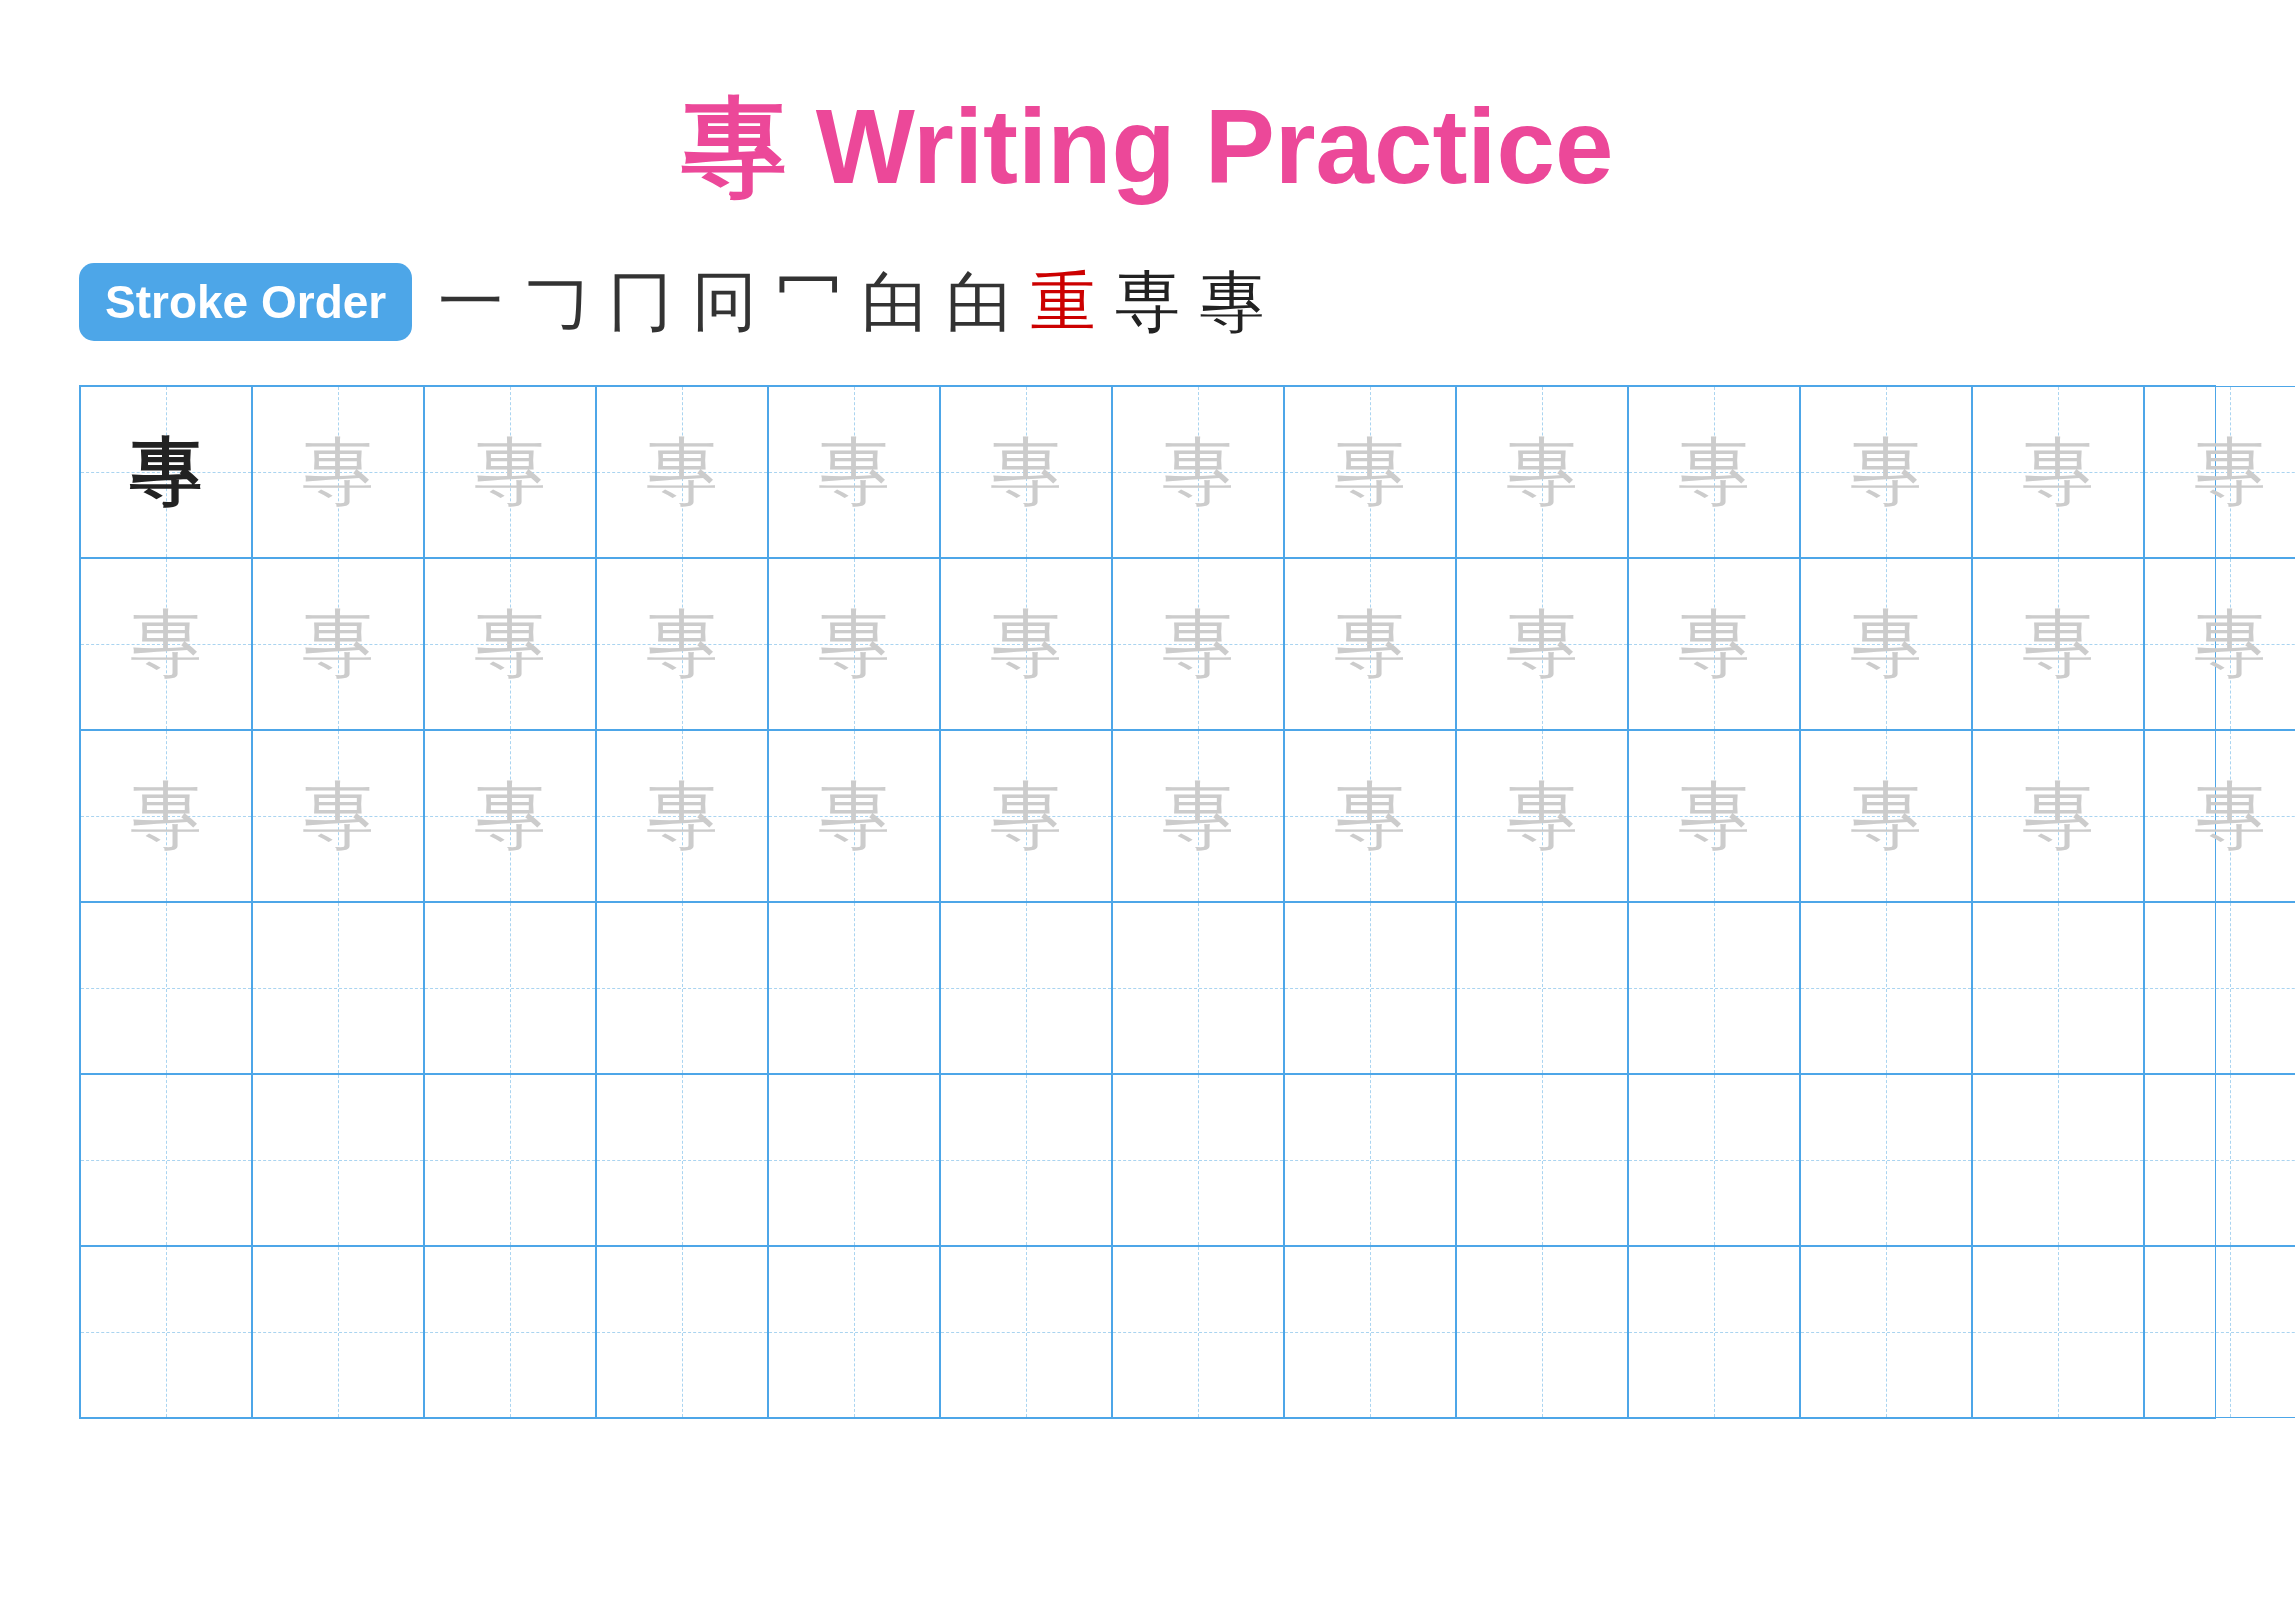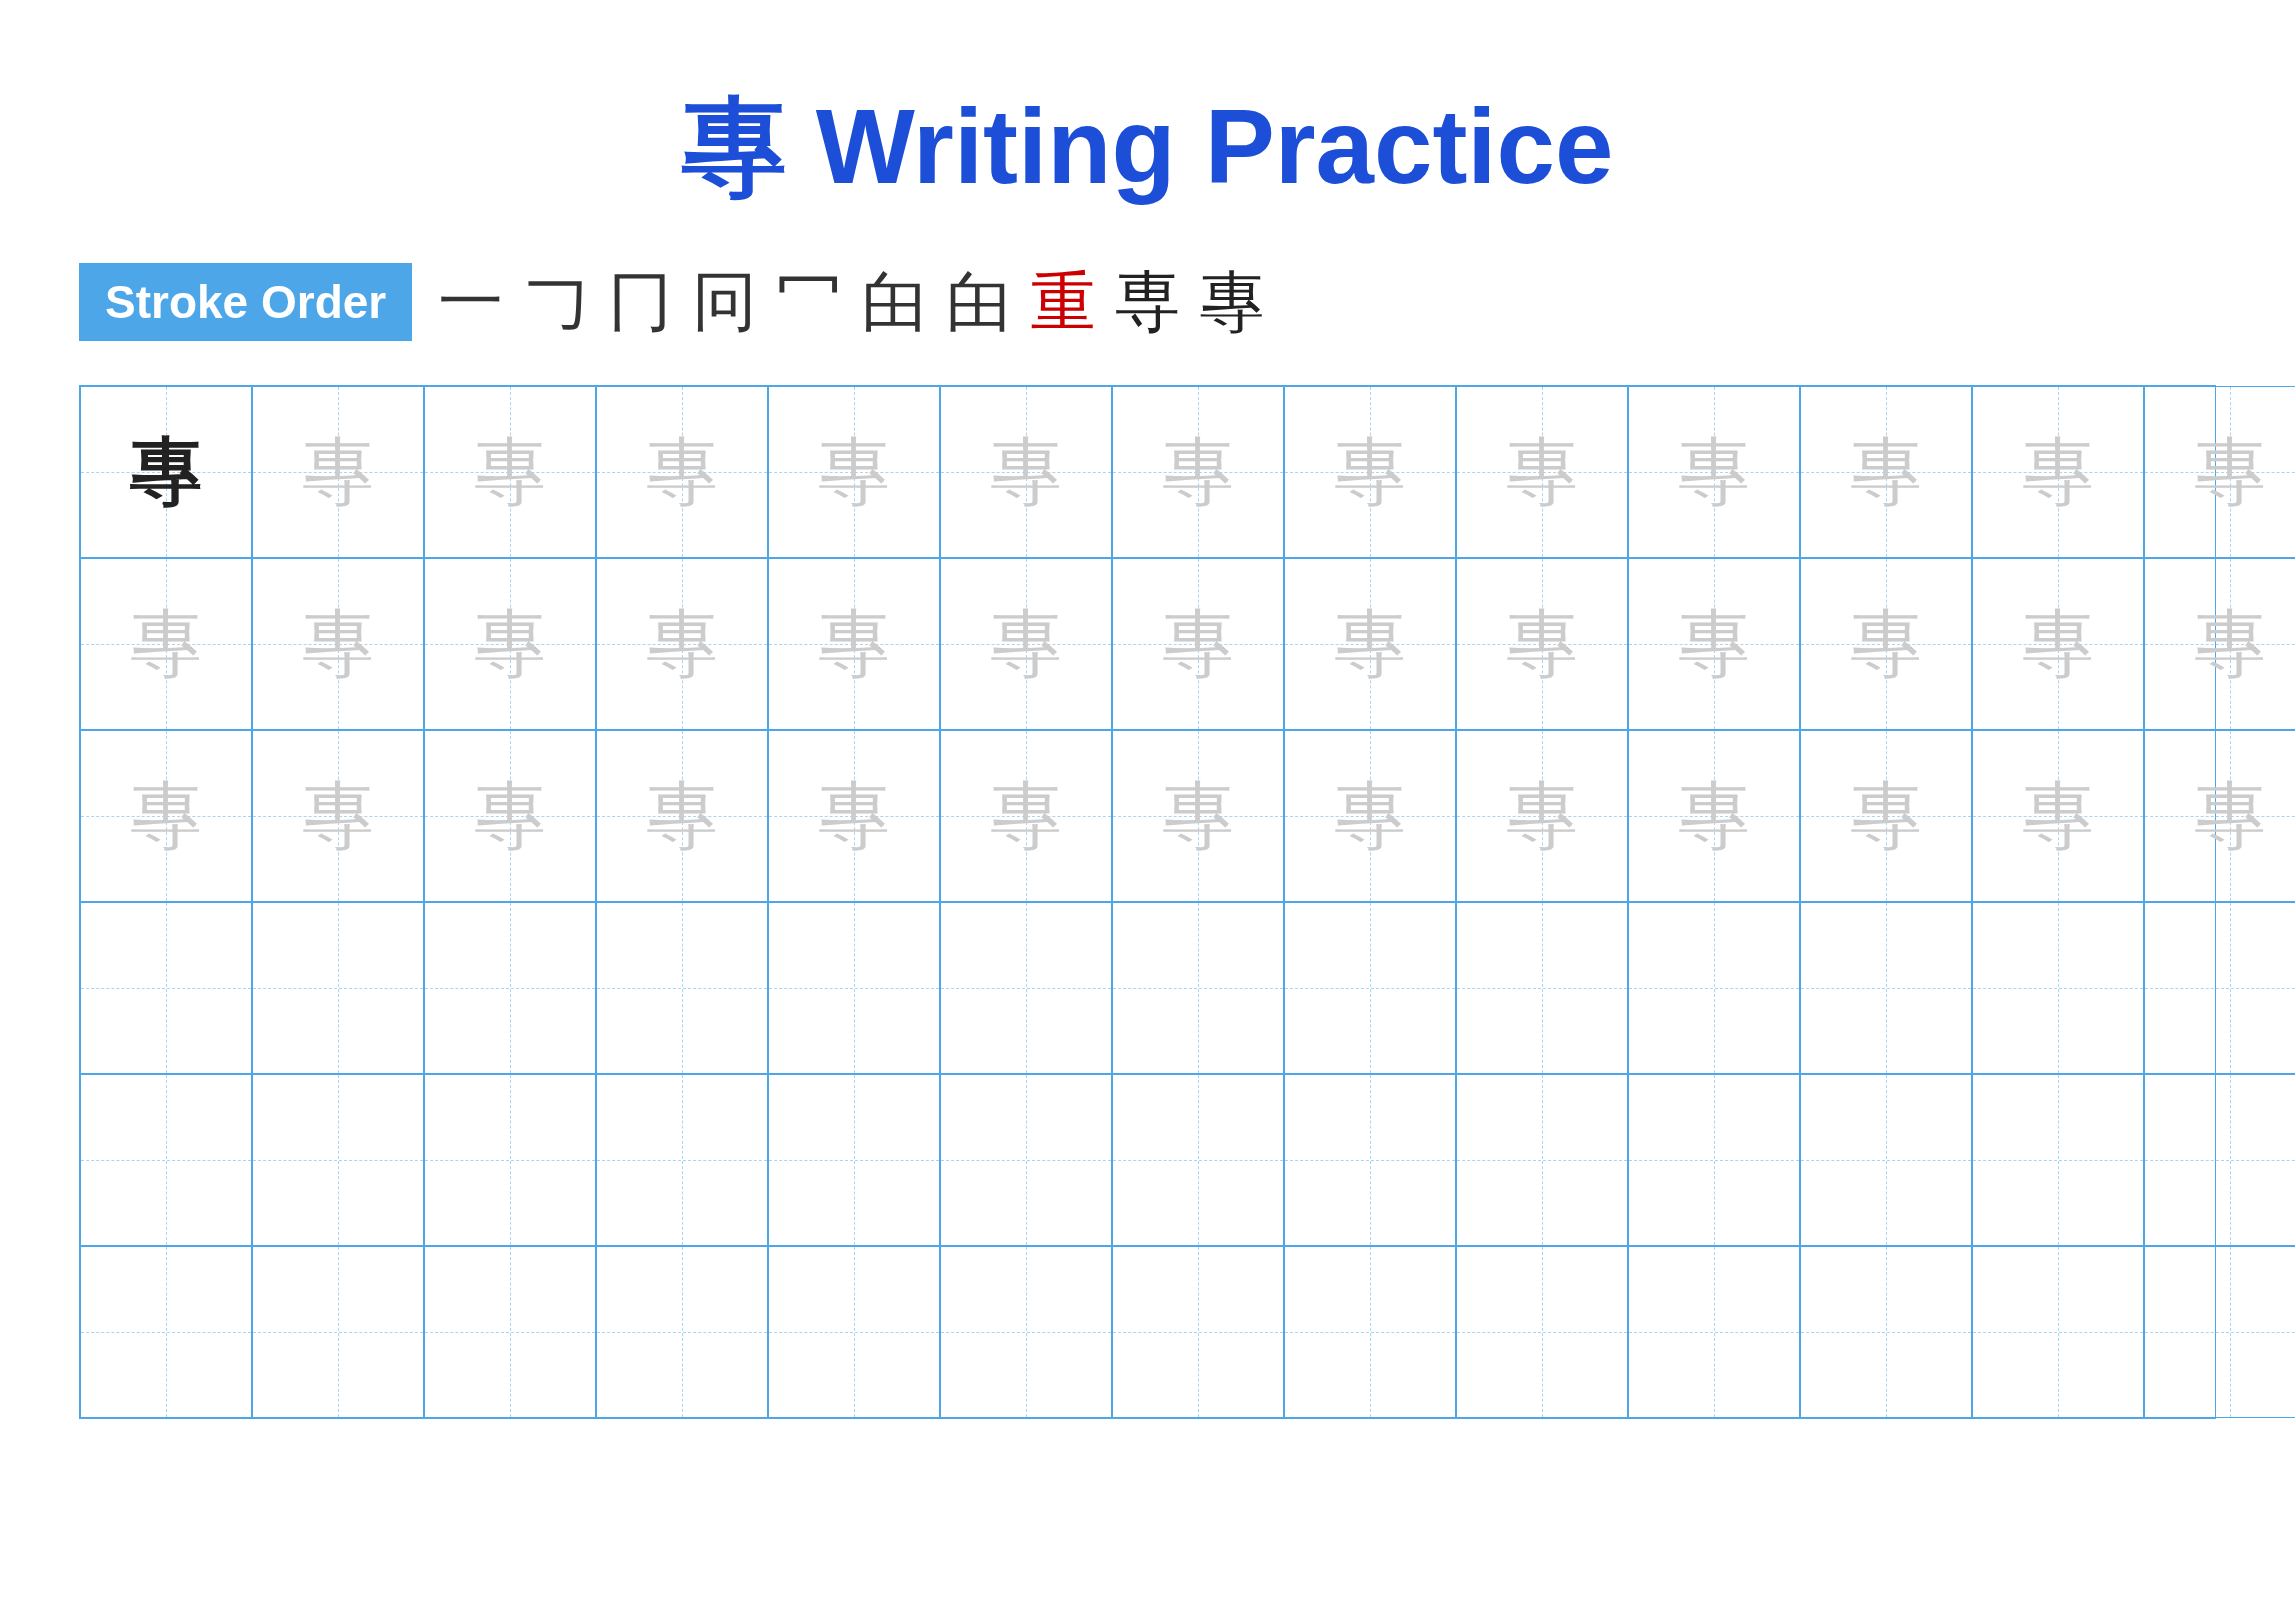--- a/index.html
+++ b/index.html
@@ -24,40 +24,40 @@
     
     .title-section {
       text-align: center;
       margin-bottom: 39px;
       margin-top: 26px;
     }
 
     .title-text {
       font-size: 105px;
       font-weight: bold;
-      color: #1d4ed8;
+      color: #ec4899;
       font-family: Arial, sans-serif;
       margin-top: 36px;
     }
 
     
     .stroke-order-section {
       display: flex;
       align-items: center;
       margin-bottom: 39px;
       gap: 26px;
     }
 
     .stroke-order-badge {
       background: #4da6e8;
       color: white;
       font-size: 46px;
       font-weight: bold;
       padding: 11.8px 26px;
-      border-radius: 0;
+      border-radius: 15px;
       white-space: nowrap;
     }
 
     .stroke-sequence {
       display: flex;
       align-items: center;
       gap: 19.6px;
     }
 
     .stroke-char {

